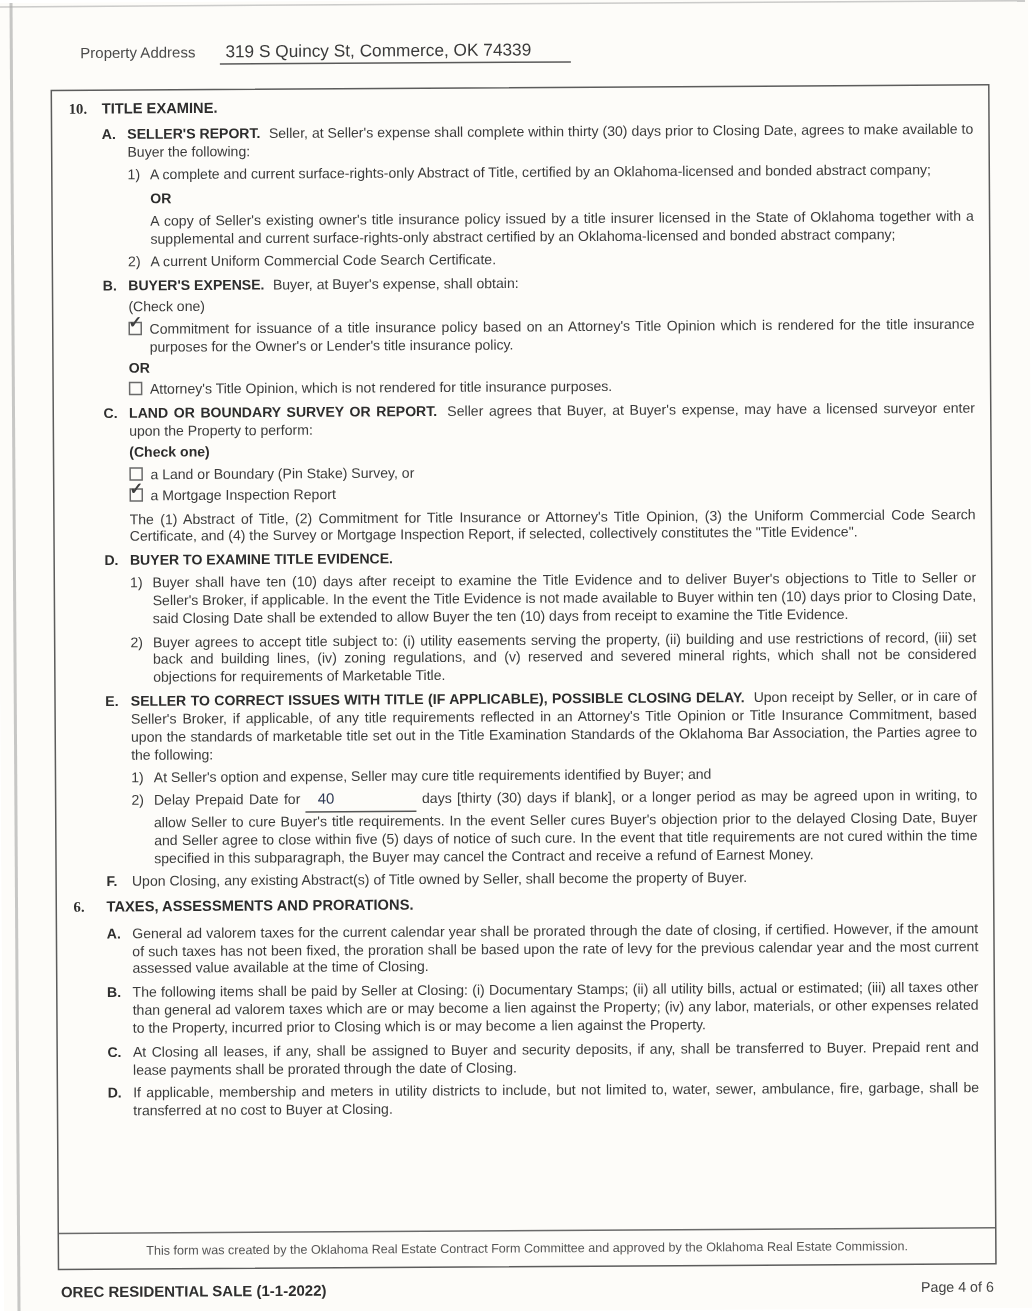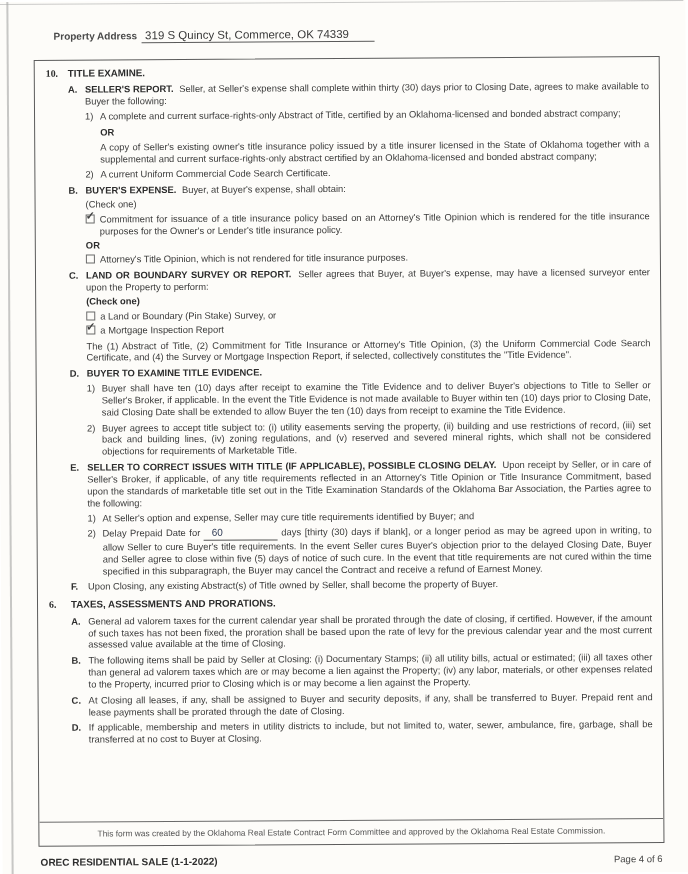--- a/index.html
+++ b/index.html
@@ -15,21 +15,21 @@
     position:absolute; inset:0;
     background:#fdfcf9;
     transform:rotate(-0.35deg);
     transform-origin:50% 50%;
   }
   .edge-left { position:absolute; left:9px; top:0; bottom:0; width:2px; background:#9a9a9a; opacity:.55; }
   .edge-top  { position:absolute; left:2px; right:2px; top:2px; height:1px; background:#aaa; opacity:.6; }
 
   
   .addr-row { position:absolute; top:28px; left:56px; font-size:10px; color:#4a4a4a; white-space:nowrap; }
-  .addr-label { margin-right:4px;font-weight:bold; }
+  .addr-label { margin-right:16px; }
   .addr-value {
     display:inline-block; font-size:11.5px; color:#3a3a3a;
     border-bottom:1.2px solid #5a5a5a; padding:0 26px 1px 4px; min-width:210px;
   }
 
   
   .box {
     position:absolute; top:58px; left:36px; right:26px; bottom:29px;
     border:1.3px solid #5c5c5c;
     padding:7px 10px 30px 11px;
@@ -208,21 +208,21 @@
           </div>
           <div class="subindent" style="margin-top:3px;">
             <div class="row para">
               <span class="inum">1)</span>
               <div class="t">At Seller's option and expense, Seller may cure title requirements identified by Buyer; and</div>
             </div>
             <div class="row para">
               <span class="inum">2)</span>
               <div class="t">
                 <span>Delay Prepaid Date for</span>
-                <span class="fill">60</span>
+                <span class="fill">40</span>
                 <span>days [thirty (30) days if blank], or a longer period as may be agreed upon in writing, to allow Seller to cure Buyer's title requirements. In the event Seller cures Buyer's objection prior to the delayed Closing Date, Buyer and Seller agree to close within five (5) days of notice of such cure. In the event that title requirements are not cured within the time specified in this subparagraph, the Buyer may cancel the Contract and receive a refund of Earnest Money.</span>
               </div>
             </div>
           </div>
         </div>
 
         <div class="row para">
           <span class="let">F.</span>
           <div class="t"><b style="font-weight:normal;">Upon Closing, any existing Abstract(s) of Title owned by Seller, shall become the property of Buyer.</b></div>
         </div>

